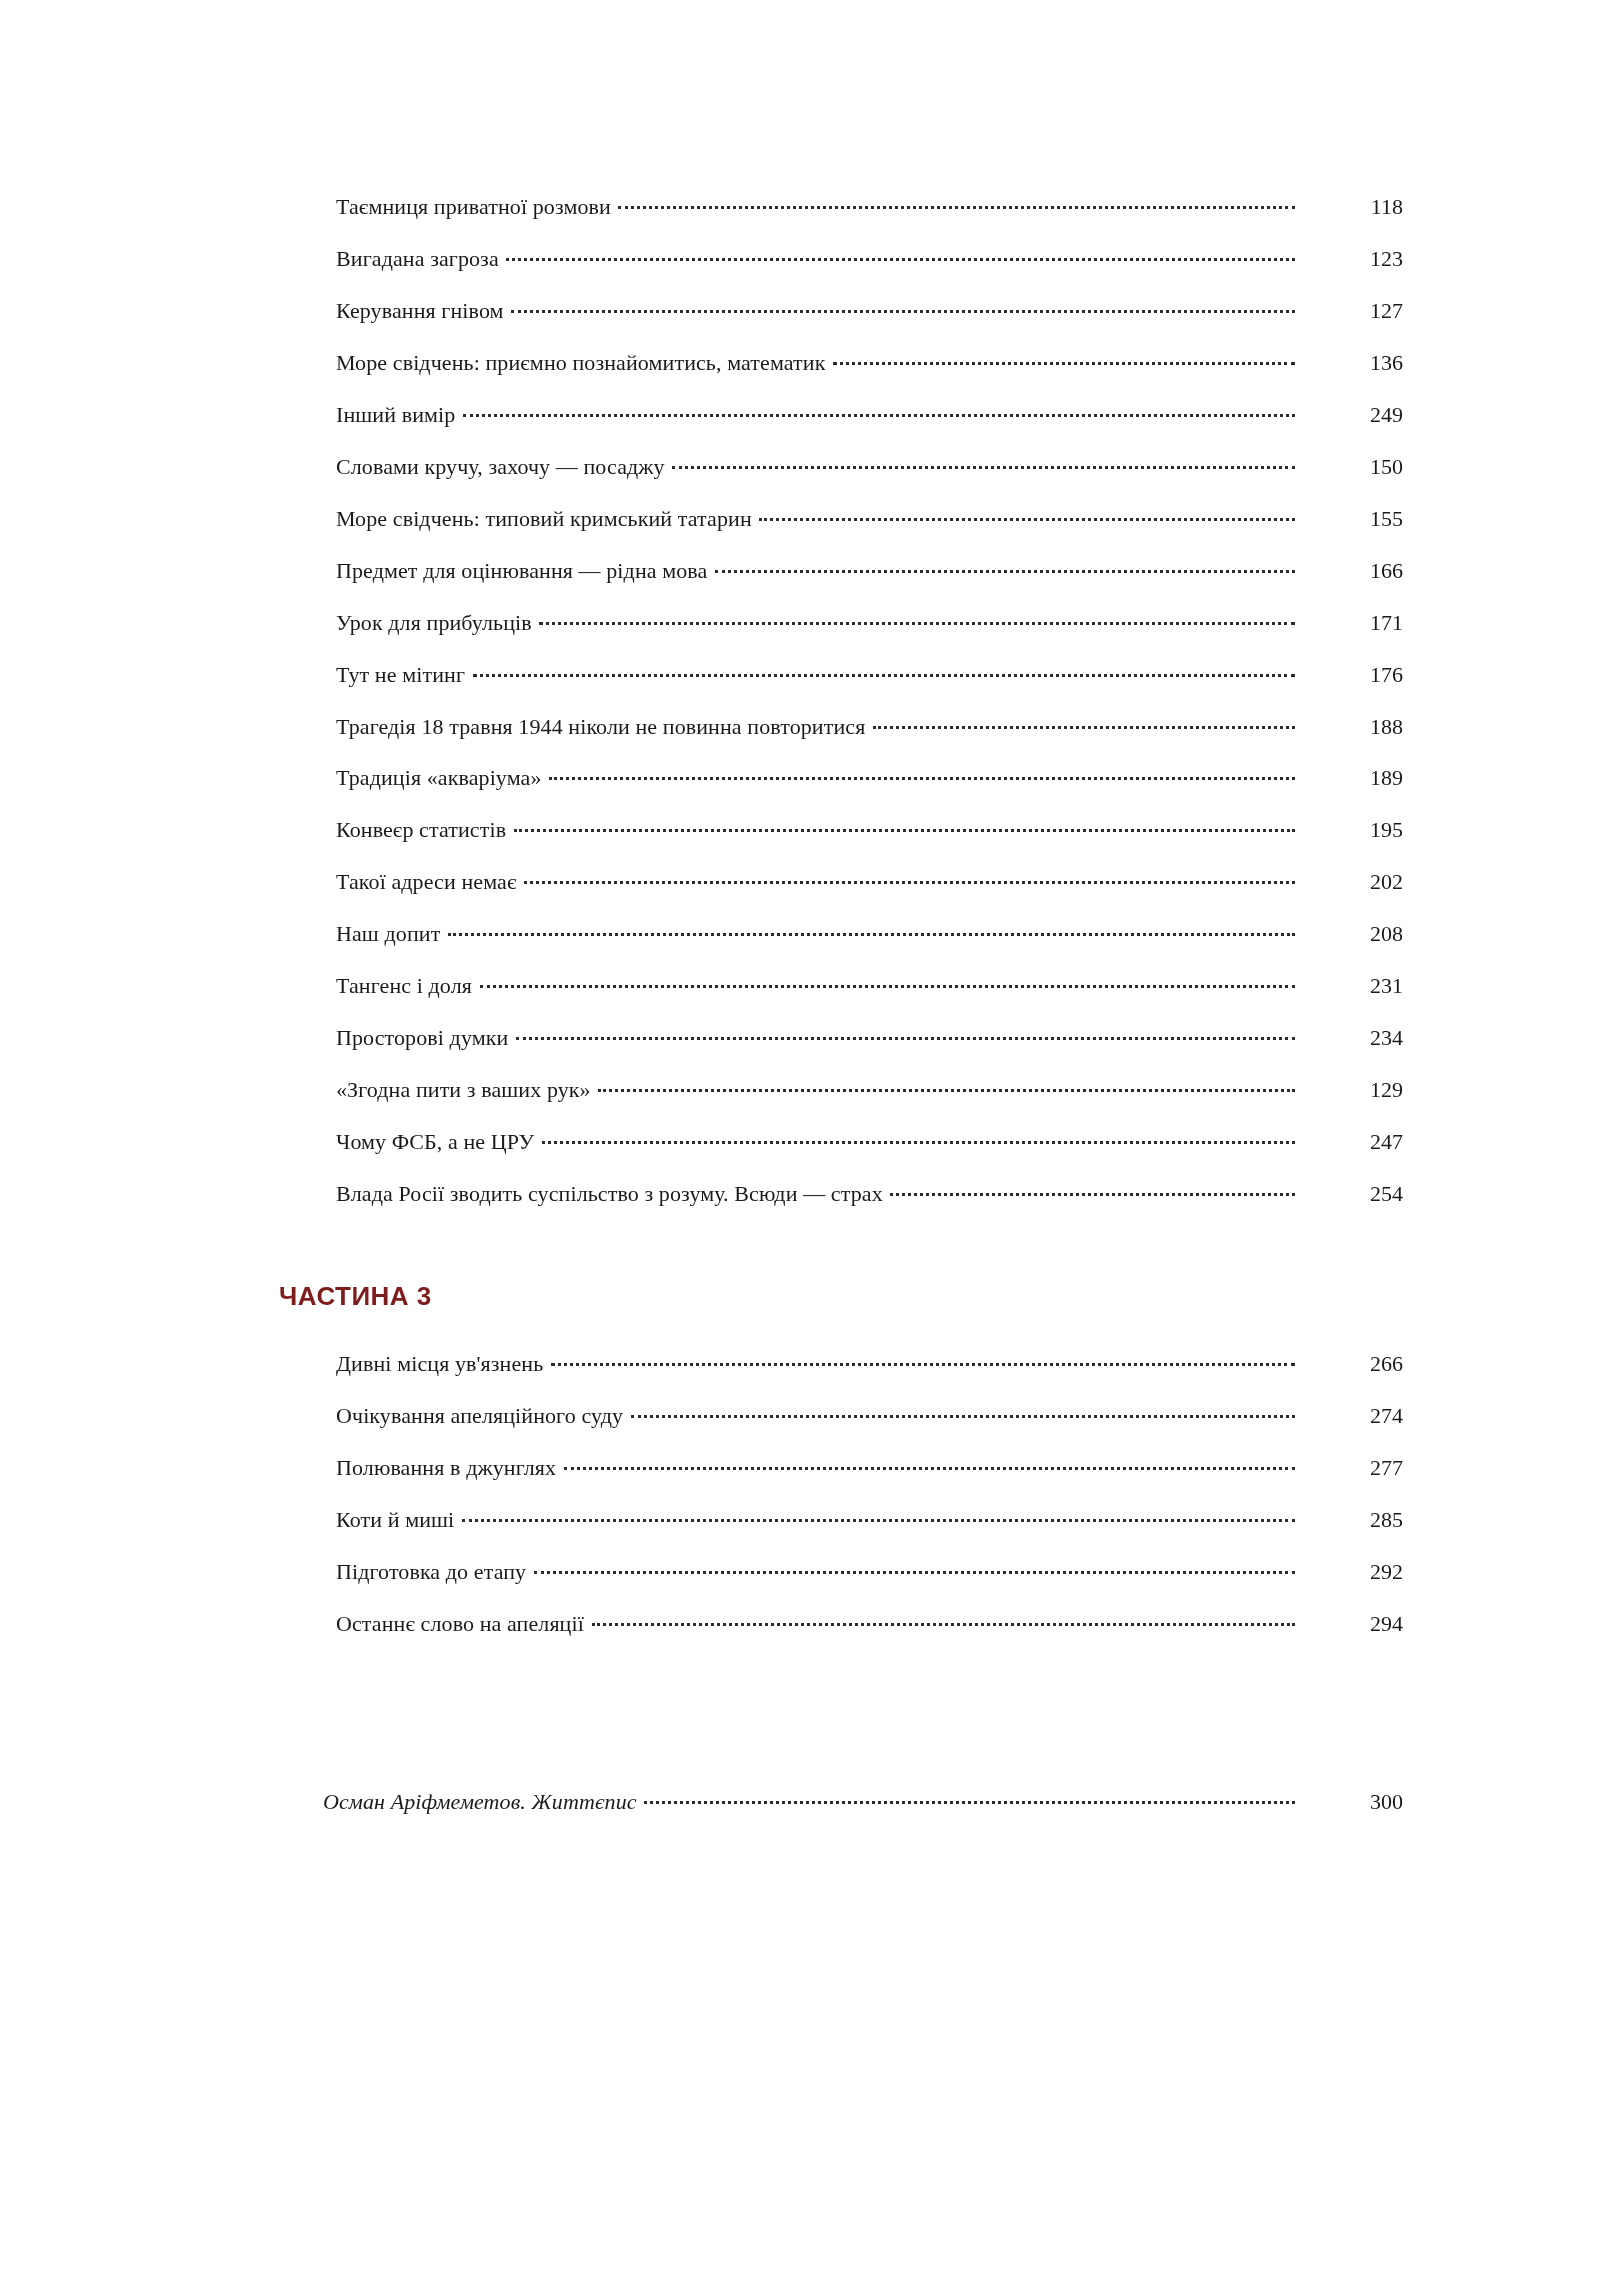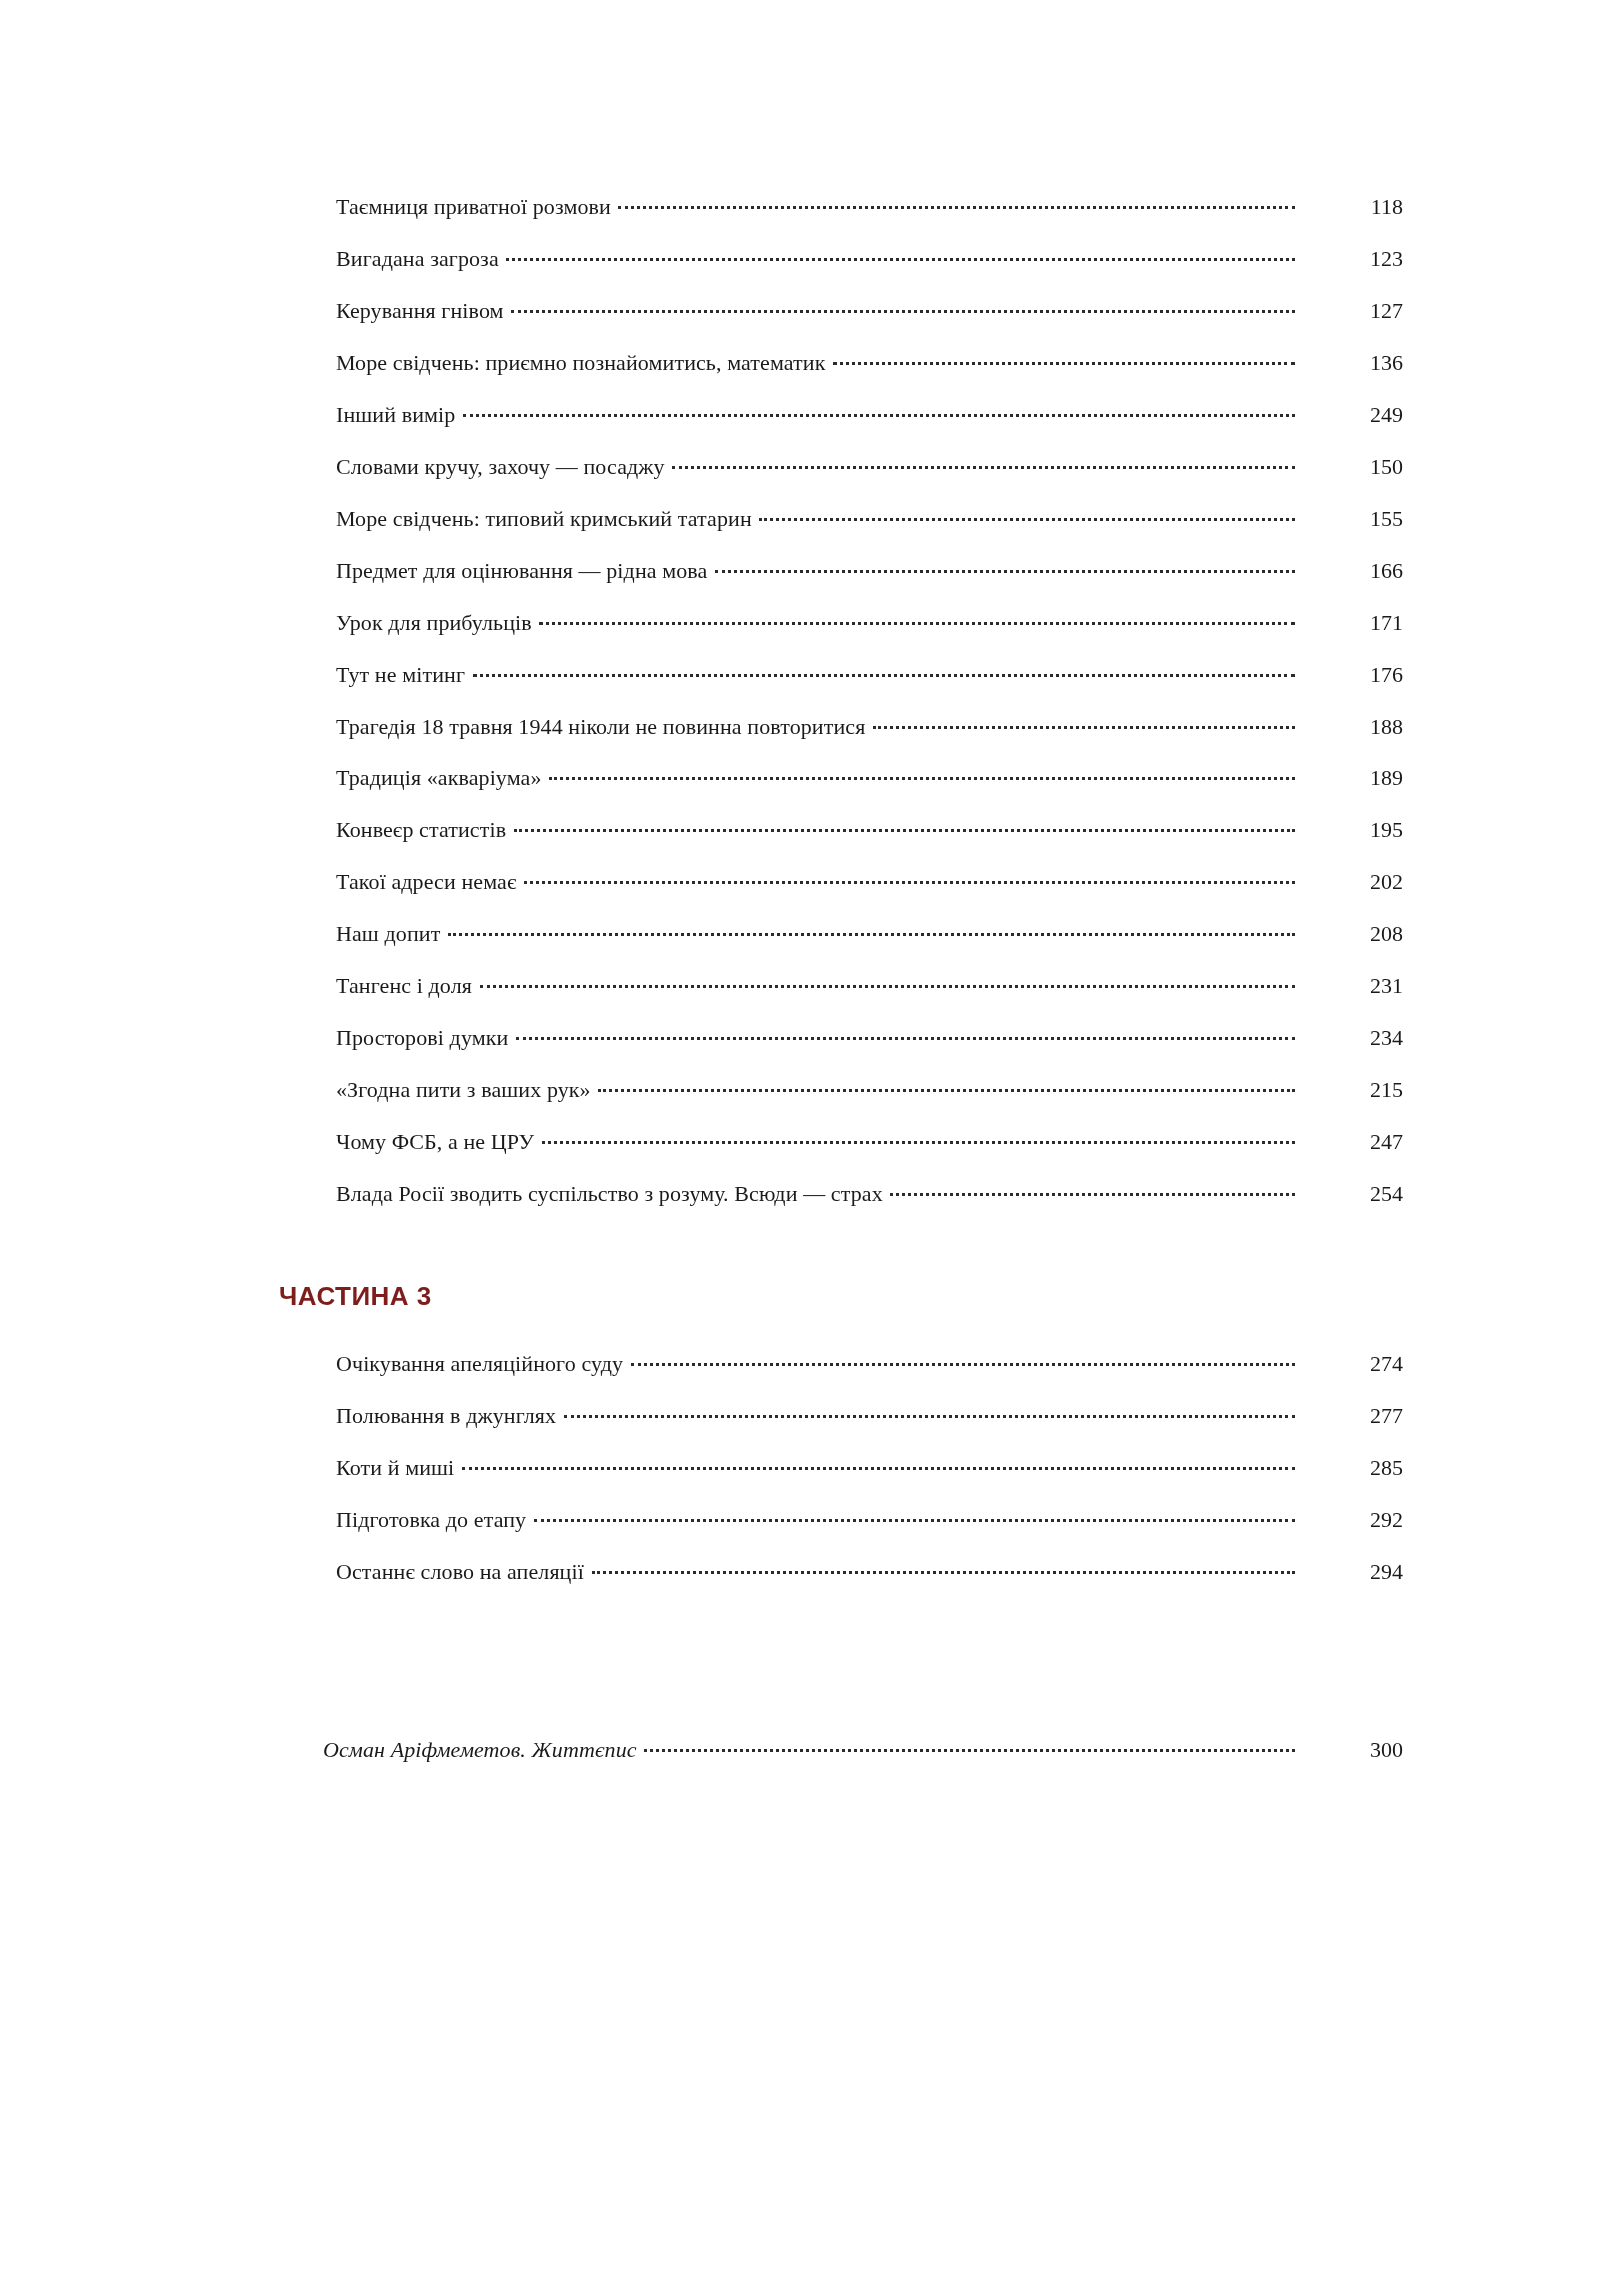--- a/index.html
+++ b/index.html
@@ -180,40 +180,45 @@
         <span class="entry-page">231</span>
       </li>
       <li class="toc-entry">
         <span class="entry-title">Просторові думки</span>
         <span class="entry-leader"></span>
         <span class="entry-page">234</span>
       </li>
       <li class="toc-entry">
         <span class="entry-title">«Згодна пити з ваших рук»</span>
         <span class="entry-leader"></span>
-        <span class="entry-page">215</span>
+        <span class="entry-page">129</span>
       </li>
       <li class="toc-entry">
         <span class="entry-title">Чому ФСБ, а не ЦРУ</span>
         <span class="entry-leader"></span>
         <span class="entry-page">247</span>
       </li>
       <li class="toc-entry">
         <span class="entry-title">Влада Росії зводить суспільство з розуму. Всюди — страх</span>
         <span class="entry-leader"></span>
         <span class="entry-page">254</span>
       </li>
     </ul>
 
     <div class="spacer-part-before"></div>
     <h2 class="part-heading">ЧАСТИНА 3</h2>
     <div class="spacer-part-after"></div>
 
     <ul class="toc-list">
       <li class="toc-entry">
+        <span class="entry-title">Дивні місця ув'язнень</span>
+        <span class="entry-leader"></span>
+        <span class="entry-page">266</span>
+      </li>
+      <li class="toc-entry">
         <span class="entry-title">Очікування апеляційного суду</span>
         <span class="entry-leader"></span>
         <span class="entry-page">274</span>
       </li>
       <li class="toc-entry">
         <span class="entry-title">Полювання в джунглях</span>
         <span class="entry-leader"></span>
         <span class="entry-page">277</span>
       </li>
       <li class="toc-entry">

